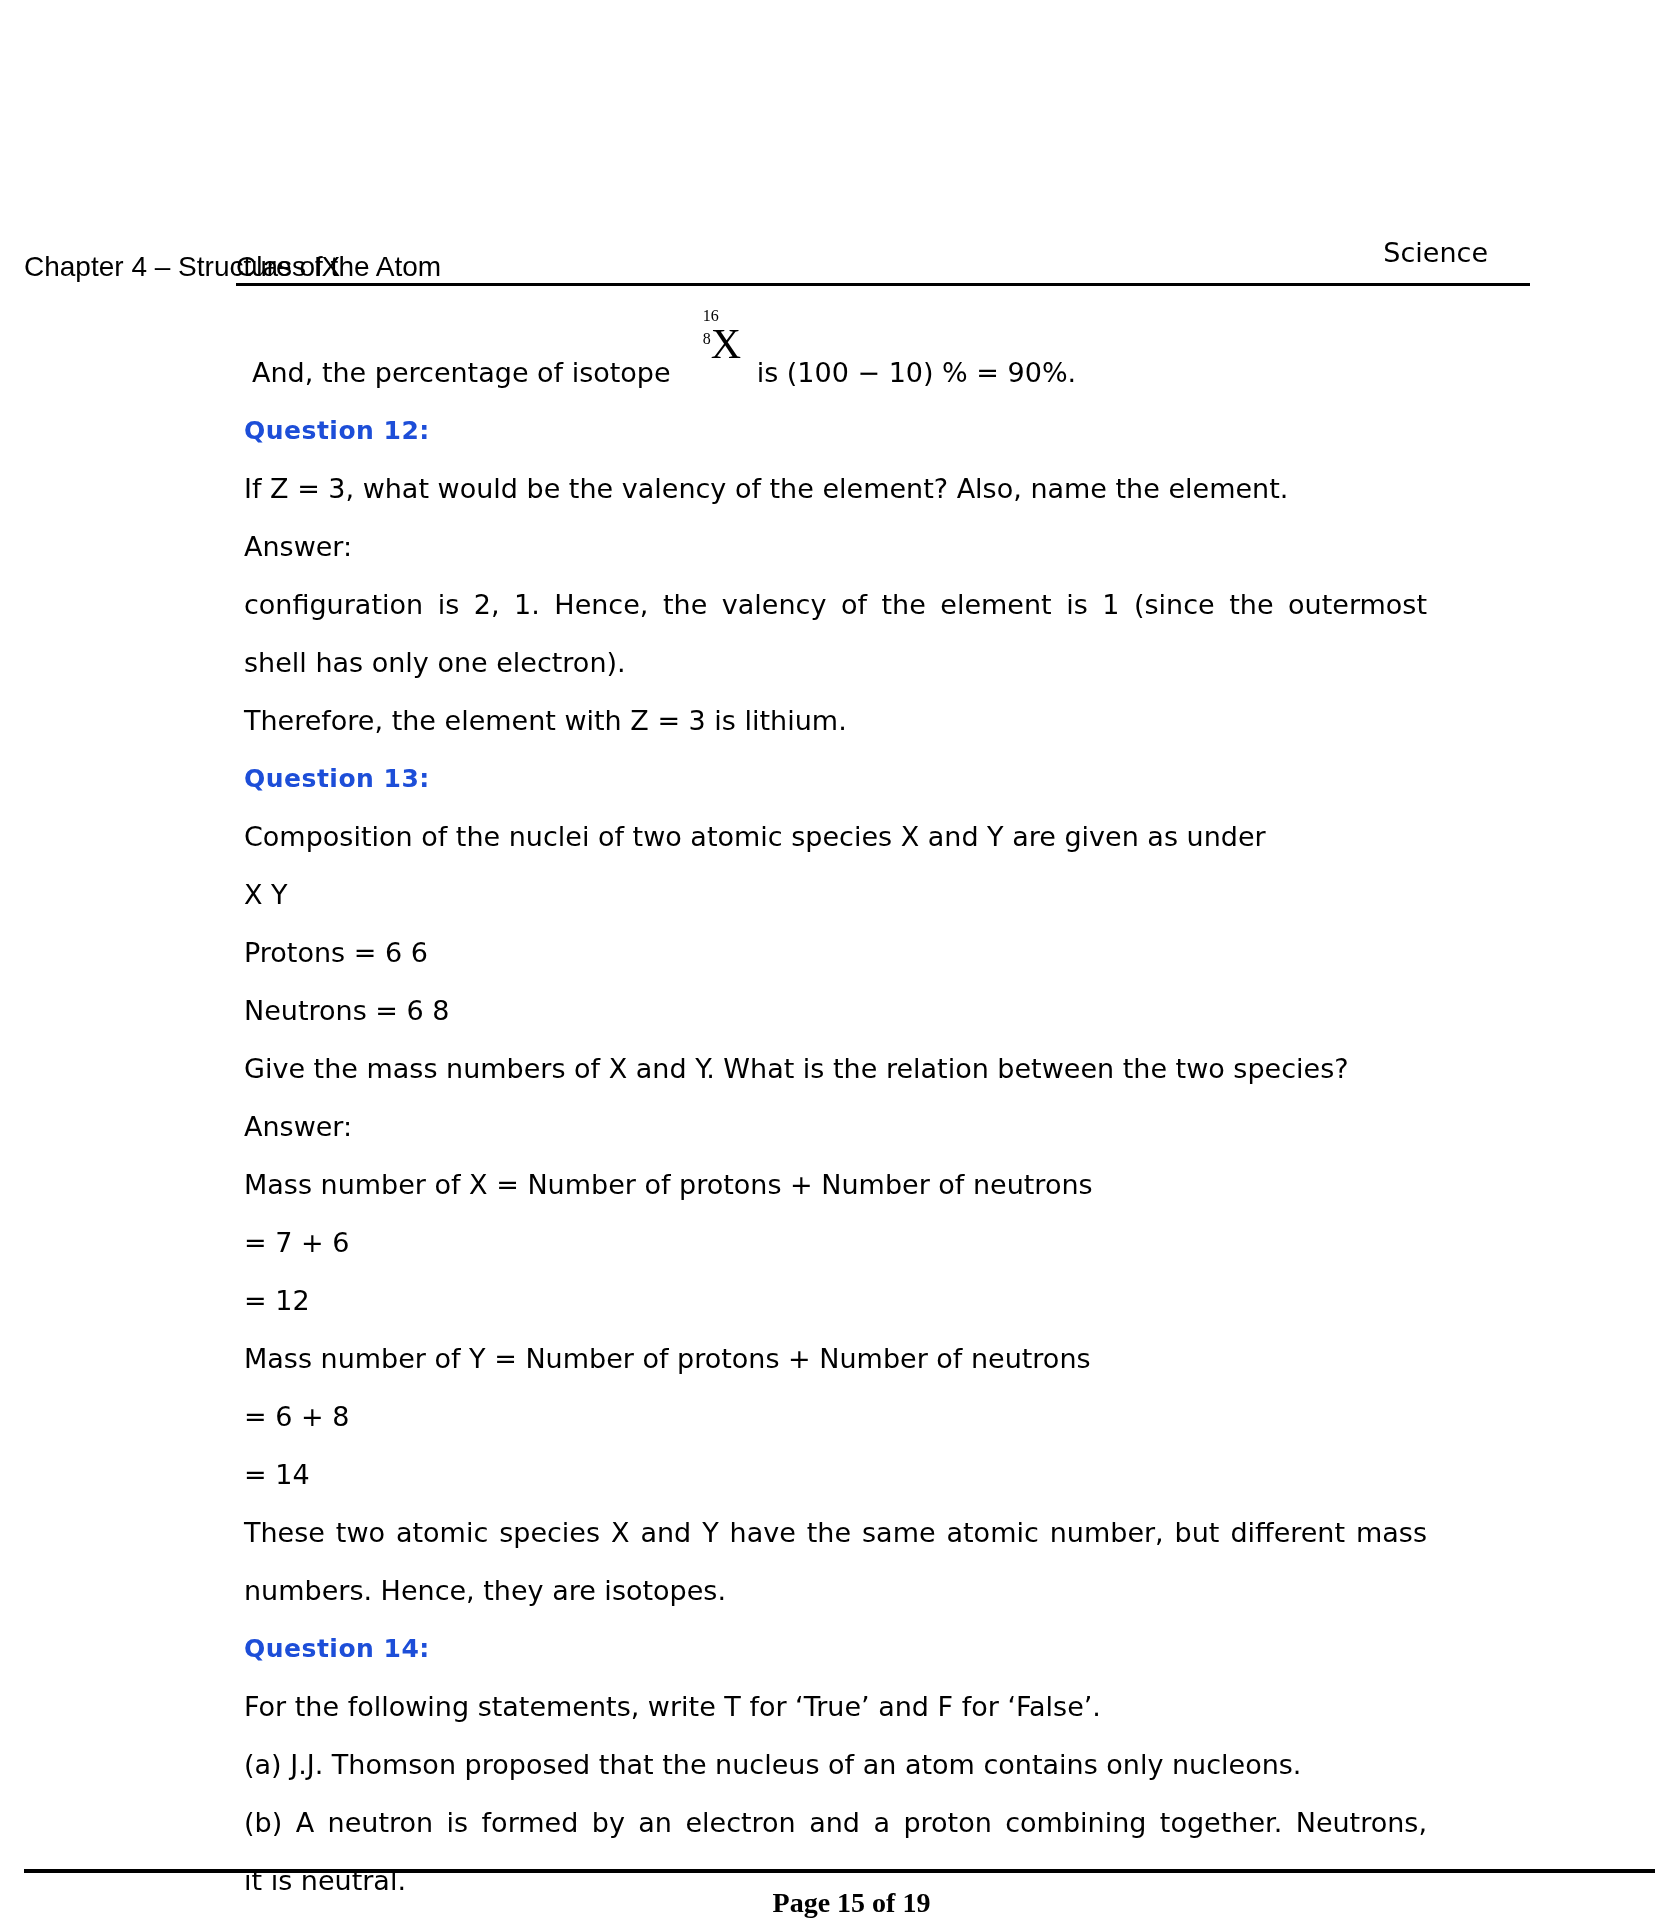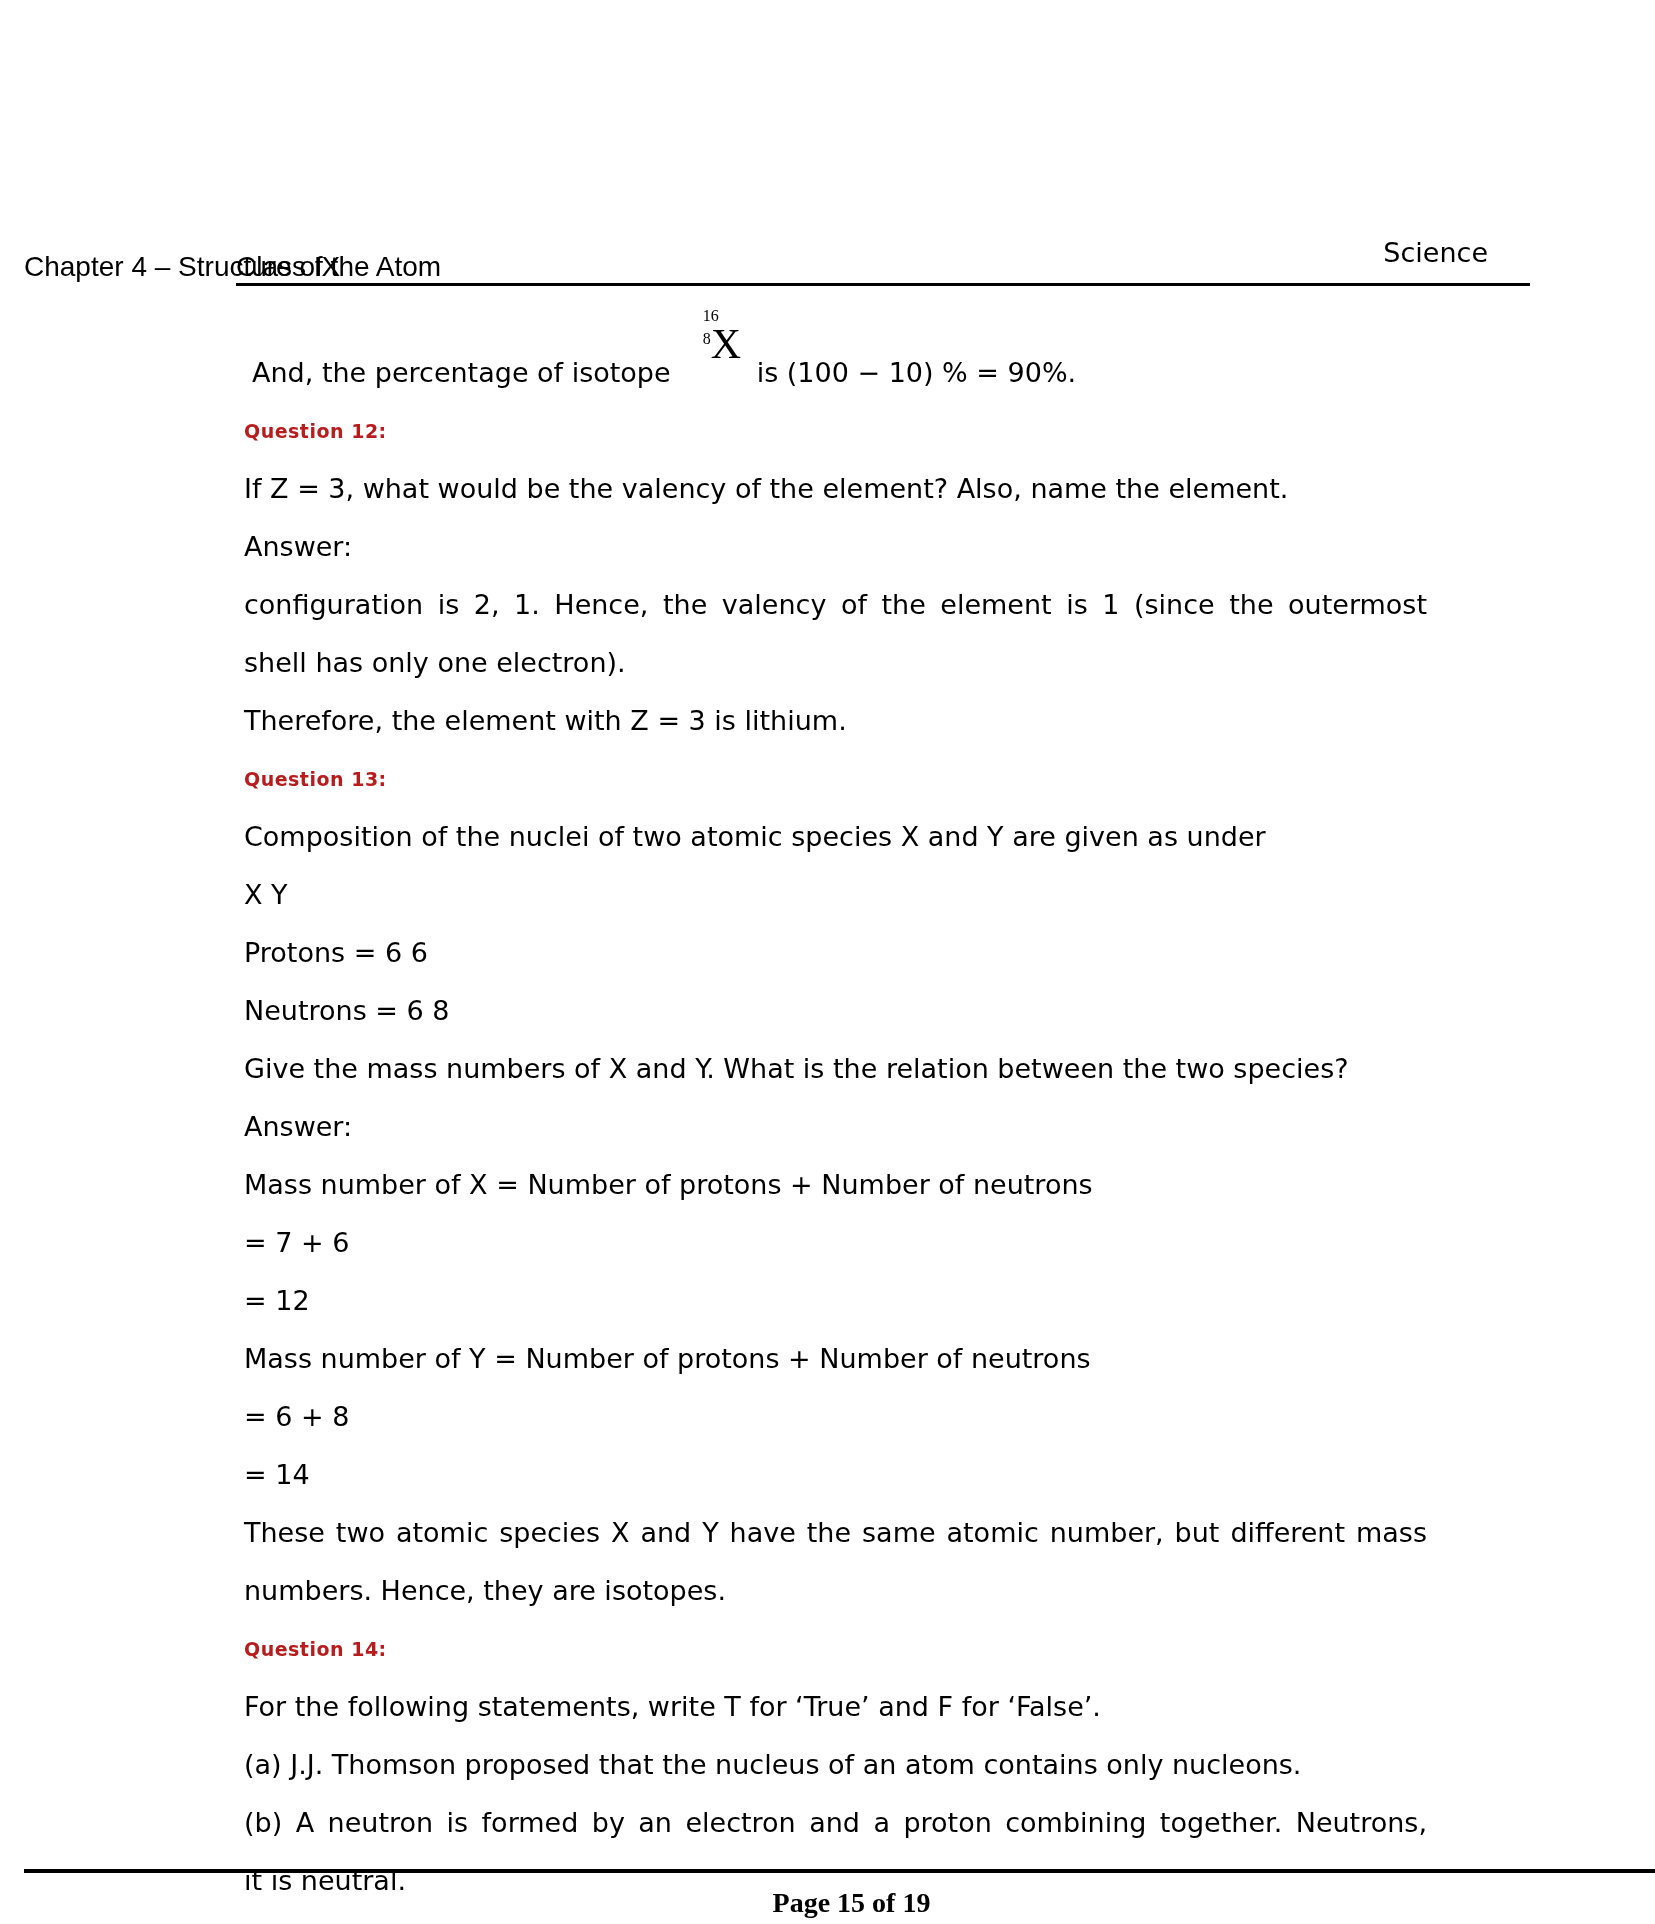--- a/index.html
+++ b/index.html
@@ -38,23 +38,23 @@
   .doc-body {
     position: absolute; left: 212px; top: 316px; width: 1199px;
   }
   .line {
     height: 50px; line-height: 50px;
     font-size: 27px;
     white-space: nowrap;
     overflow: visible;
   }
   .t-heading {
-    color: #b91c1c;
+    color: #1d4ed8;
     font-weight: bold;
-    font-size: 19px;
+    font-size: 25px;
     letter-spacing: 0.5px;
   }
   .t-justify {
     white-space: normal;
     text-align: justify;
     text-align-last: justify;
   }
 
   
   .isotope {

